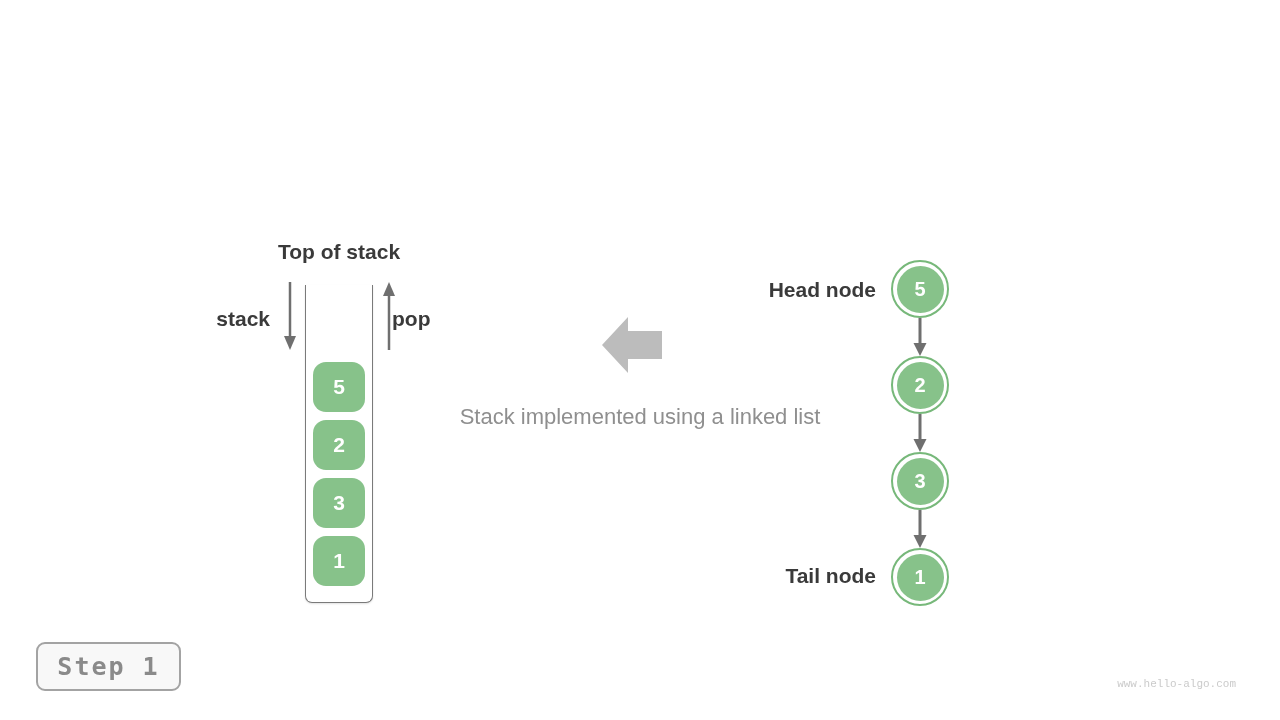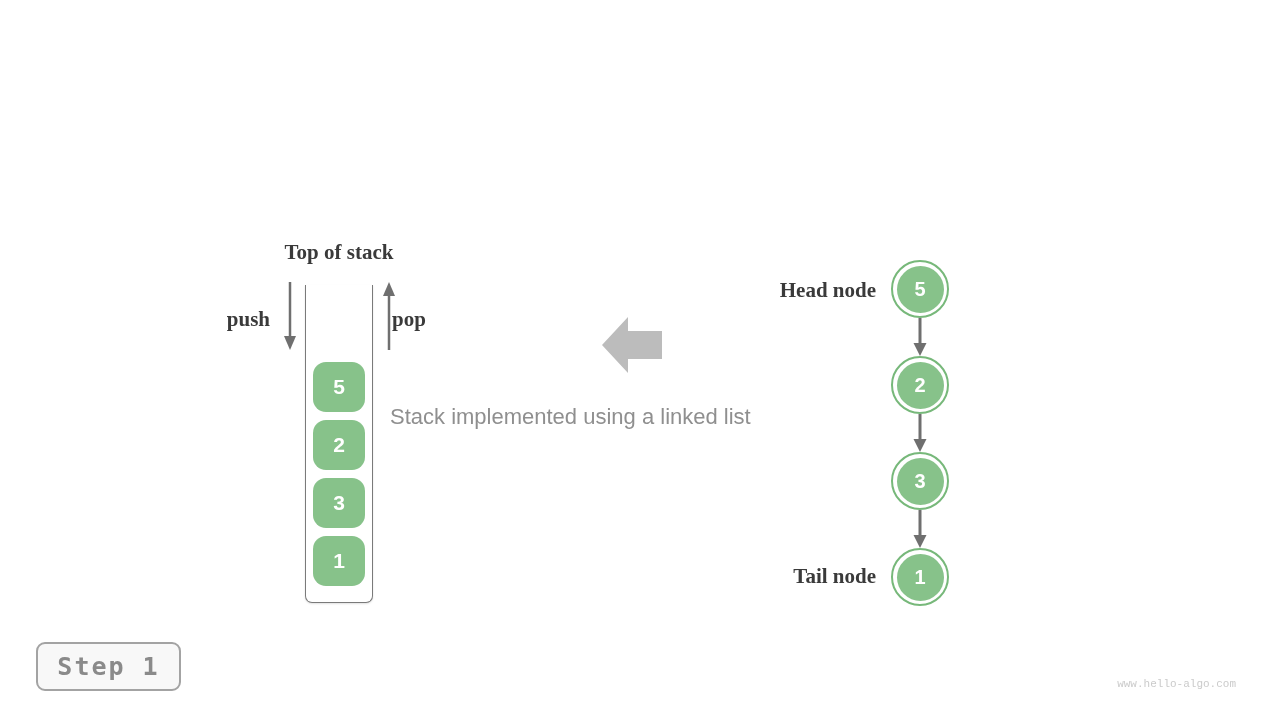--- a/index.html
+++ b/index.html
@@ -6,25 +6,25 @@
   body{
     width:1280px;height:720px;position:relative;overflow:hidden;
     background:var(--page-bg,#ffffff);
     font-family:"Liberation Sans", sans-serif;
   }
   .abs{position:absolute;}
 
   
   .label-dark{
     color:var(--text-dark,#3a3a3a);
-    font-weight:bold;font-size:21px;line-height:24px;font-family:Liberation Serif, serif;
+    font-weight:bold;font-size:21px;line-height:24px;
   }
   .caption{
     color:var(--text-gray,#8f8f8f);
-    font-size:22px;line-height:26px;text-align:left;font-weight:400;
+    font-size:22px;line-height:26px;text-align:center;font-weight:400;
   }
   .center{text-align:center;}
   .right{text-align:right;}
 
   
   .stack-container{
     left:305px;top:285px;width:68px;height:318px;
     box-sizing:border-box;
     border:1.5px solid var(--container-border,#7a7a7a);
     border-top:none;
@@ -91,21 +91,21 @@
     </svg>
   </div>
 
   <div class="abs" style="left:382px;top:282px;">
     <svg width="14" height="68" viewBox="0 0 14 68">
       <line x1="7" y1="68" x2="7" y2="12" stroke="var(--arrow-gray,#6f6f6f)" stroke-width="2.5"></line>
       <polygon points="1,14 13,14 7,0" fill="var(--arrow-gray,#6f6f6f)"></polygon>
     </svg>
   </div>
 
-  <div class="abs label-dark right" style="left:150px;top:307px;width:120px;">push</div>
+  <div class="abs label-dark right" style="left:150px;top:307px;width:120px;">stack</div>
 
   <div class="abs label-dark" style="left:392px;top:307px;width:120px;">pop</div>
 
   <div class="abs stack-container">
     <div class="stack-item" style="top:77px;">5</div>
     <div class="stack-item" style="top:135px;">2</div>
     <div class="stack-item" style="top:193px;">3</div>
     <div class="stack-item" style="top:251px;">1</div>
   </div>
 

